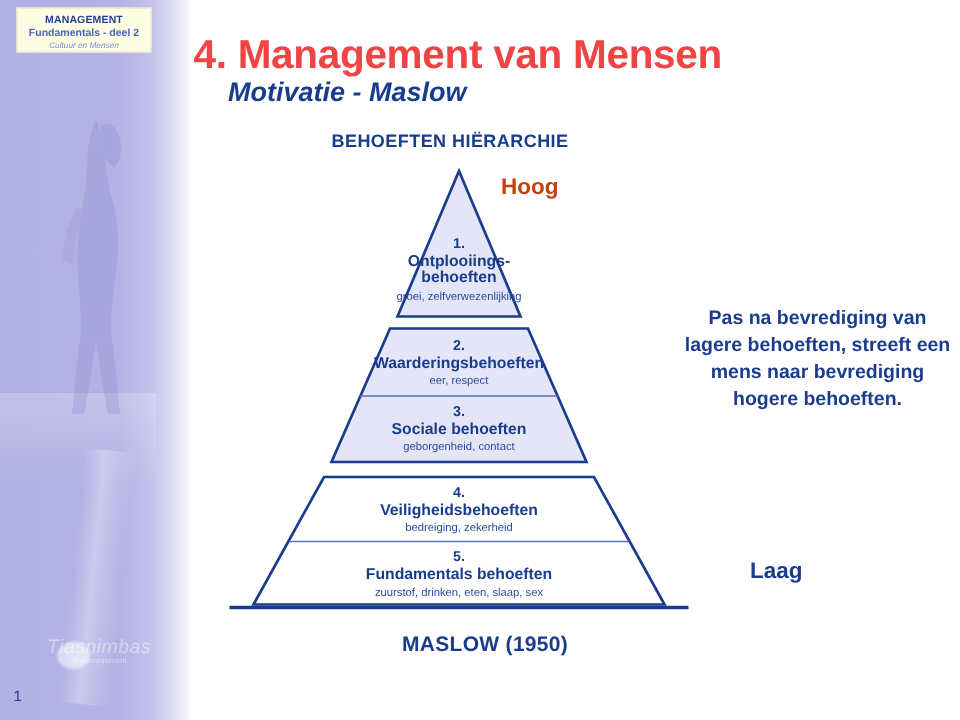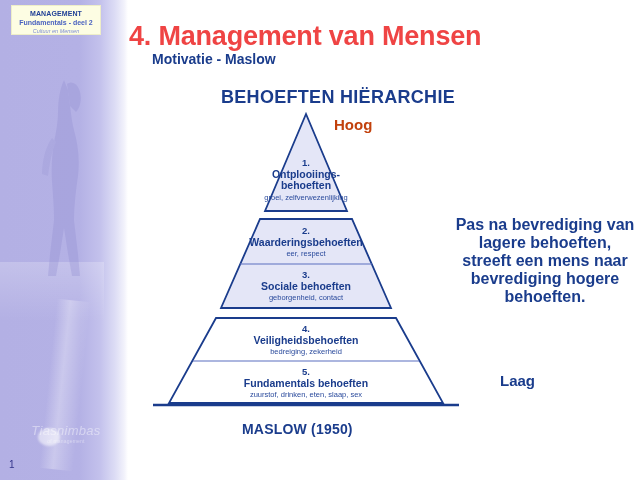--- a/index.html
+++ b/index.html
@@ -137,30 +137,31 @@
     font-size: 27px;
     font-weight: bold;
     color: #ef4444;
     letter-spacing: -0.2px;
     white-space: nowrap;
   }
   .title-sub {
     position: absolute;
     left: 152px;
     top: 51px;
-    font-size: 14px;
-    font-weight: bold;
-    color: #1a3c8c;
-    white-space: nowrap;
+    font-size: 18px;
+    font-weight: bold;
+    color: #1a3c8c;
+    white-space: nowrap;
+    font-style: italic;
   }
   .diagram-heading {
     position: absolute;
     left: 221px;
     top: 87px;
-    font-size: 18px;
+    font-size: 12px;
     font-weight: bold;
     color: #1a3c8c;
     letter-spacing: .3px;
     white-space: nowrap;
   }
 
   
   .pyramid {
     position: absolute;
     left: 113px;
@@ -210,36 +211,36 @@
   .label-laag {
     position: absolute;
     left: 500px;
     top: 372px;
     font-size: 15px;
     font-weight: bold;
     color: #1a3c8c;
   }
   .maslow-caption {
     position: absolute;
-    left: 242px;
+    left: 268px;
     top: 421px;
     font-size: 14px;
     font-weight: bold;
     color: #1a3c8c;
     letter-spacing: .2px;
   }
 
   
   .side-note {
     position: absolute;
     left: 455px;
-    top: 216px;
+    top: 203px;
     width: 180px;
     text-align: center;
-    font-size: 16px;
+    font-size: 13px;
     font-weight: bold;
     color: #1a3c8c;
     line-height: 18px;
   }
 </style>
 </head>
 <body>
 
 <div id="slide">
 

